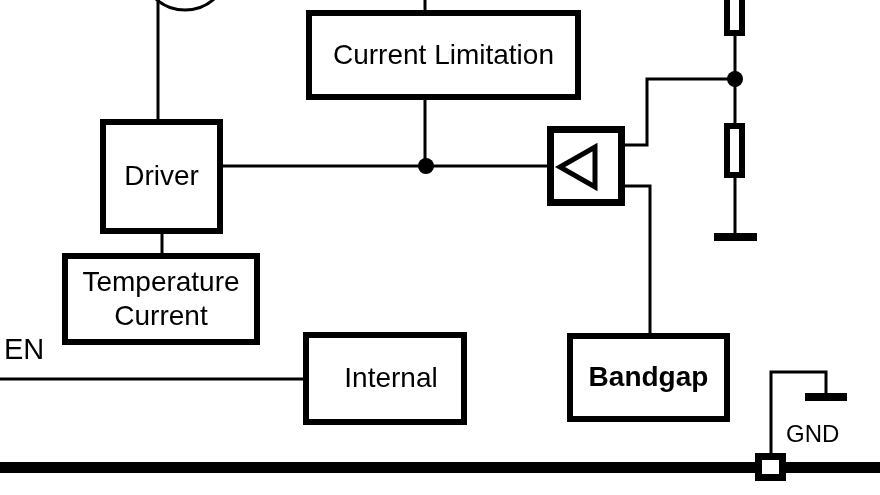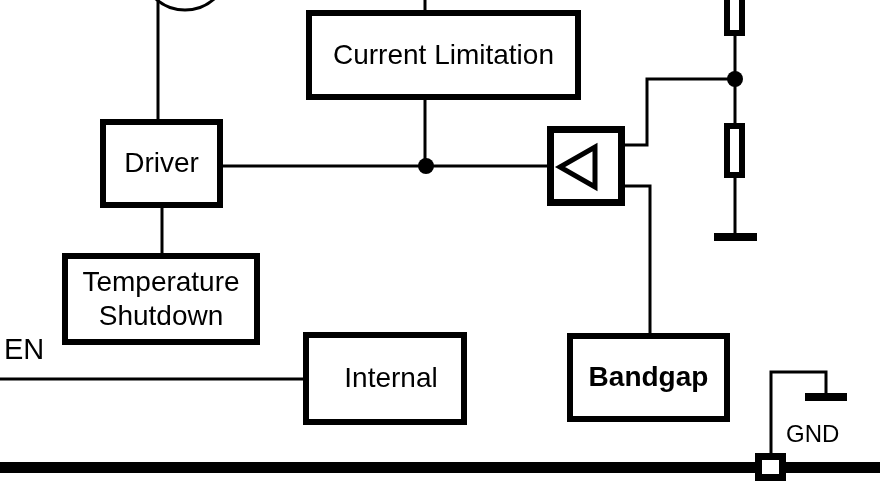--- a/index.html
+++ b/index.html
@@ -37,21 +37,21 @@
     align-items: center;
     justify-content: center;
     text-align: center;
     font-size: 28px;
     line-height: 1.22;
     letter-spacing: 0px;
     color: #000000;
   }
   .box span { display: block; white-space: nowrap; }
   #box-current-limitation { left: 290px; top: 10px;  width: 275px; height: 90px; margin-left: 16px; }
-  #box-driver             { left: 100px; top: 119px; width: 123px; height: 89px; }
+  #box-driver             { left: 100px; top: 119px; width: 123px; height: 115px; }
   #box-temp-shutdown      { left: 62px;  top: 253px; width: 198px; height: 92px; }
   #box-internal-supply    { left: 303px; top: 332px; width: 164px; height: 93px; padding-left: 12px; }
   #box-bandgap-reference  { left: 567px; top: 333px; width: 163px; height: 89px; font-weight: bold; }
   #box-amplifier {
     left: 547px; top: 126px; width: 78px; height: 80px;
     border-width: 7px;
     padding: 0;
   }
   .pin-label {
     position: absolute;
@@ -112,21 +112,21 @@
   <div class="box" id="box-current-limitation">
     <span>Current Limitation</span>
   </div>
 
   <div class="box" id="box-driver">
     <span>Driver</span>
   </div>
 
   <div class="box" id="box-temp-shutdown">
     <span>Temperature</span>
-    <span>Shutdown</span>
+    <span>Current</span>
   </div>
 
   <div class="box" id="box-internal-supply">
     <span>Internal</span>
   </div>
 
   <div class="box" id="box-bandgap-reference">
     <span>Bandgap</span>
   </div>
 

